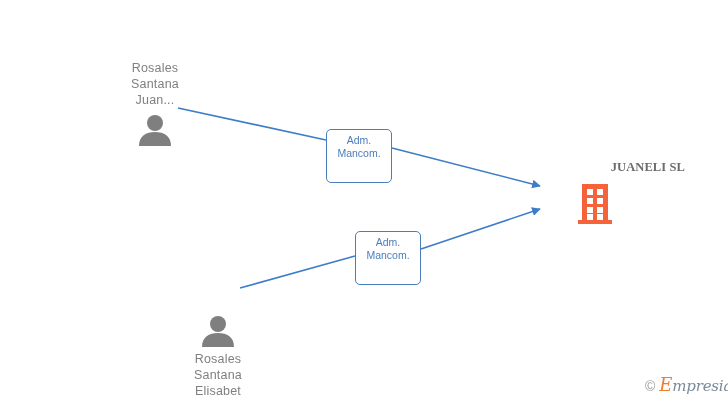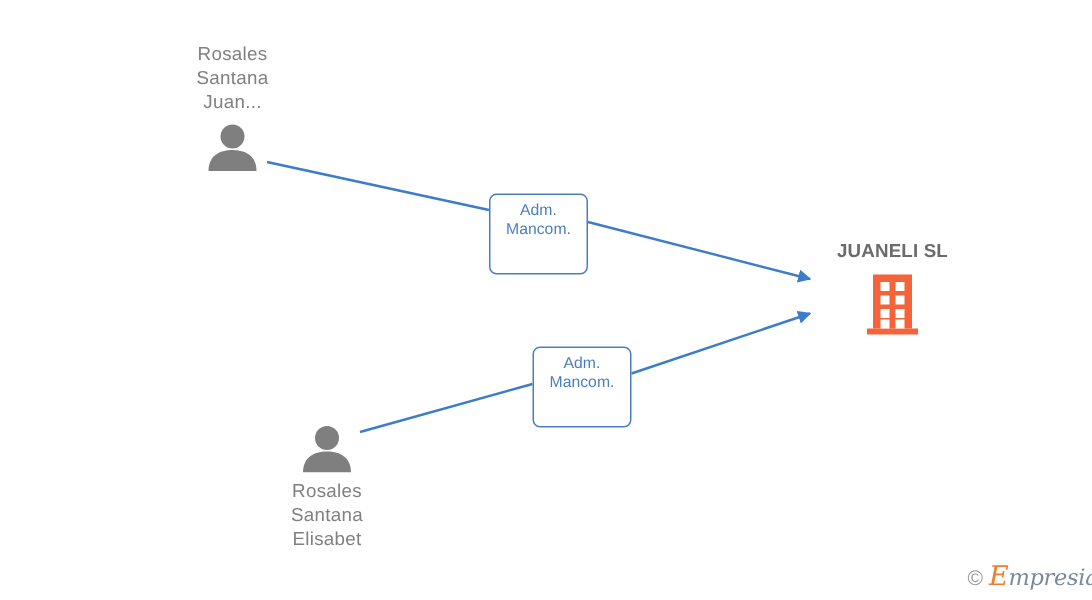--- a/index.html
+++ b/index.html
@@ -30,20 +30,21 @@
     pointer-events: none;
   }
   .node {
     position: absolute;
   }
 
   
   .person-node {
     width: 140px;
     text-align: center;
+    margin-top: 32px;
   }
   .person-label {
     color: #808080;
     font-size: 12.5px;
     line-height: 16px;
     letter-spacing: 0.2px;
     white-space: pre-line;
   }
   .person-icon {
     display: block;
@@ -52,21 +53,22 @@
   #person-node-1 { left: 85px; top: 28px; }
   #person-node-1 .person-icon { margin-top: 6px; }
   #person-node-2 { left: 148px; top: 283px; }
   #person-node-2 .person-label { margin-top: 4px; }
 
   
   #company-node {
     left: 505px;
     top: 160px;
     width: 180px;
-    text-align: center;
+    text-align: right;
+    font-family: Liberation Serif, serif;
   }
   .company-label {
     color: #6b6b6b;
     font-size: 12.5px;
     font-weight: bold;
     letter-spacing: 0.1px;
     white-space: nowrap;
   }
   .company-icon {
     display: block;

